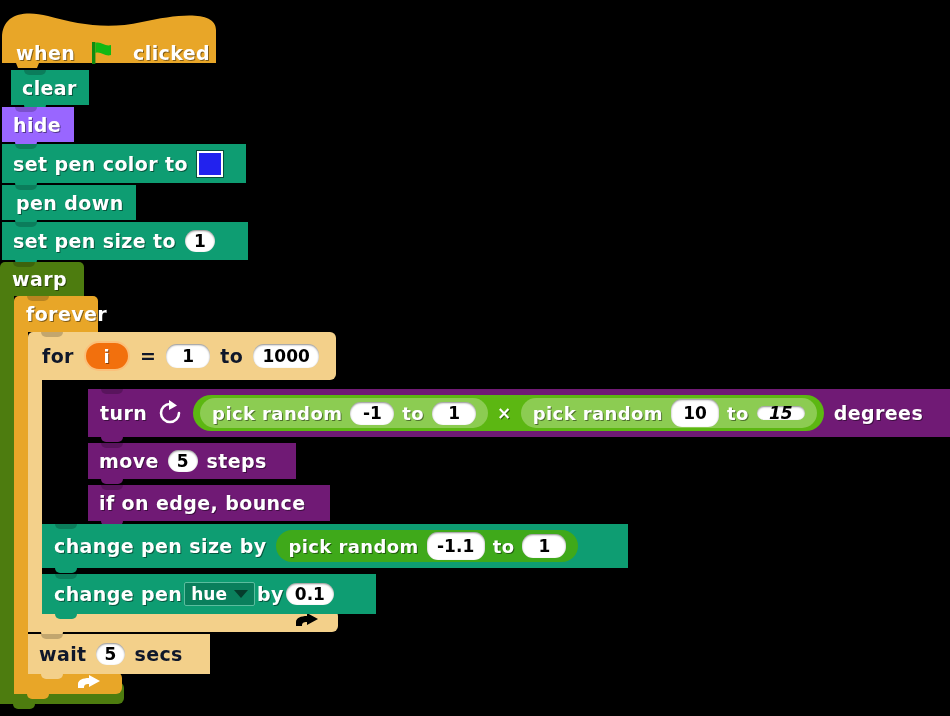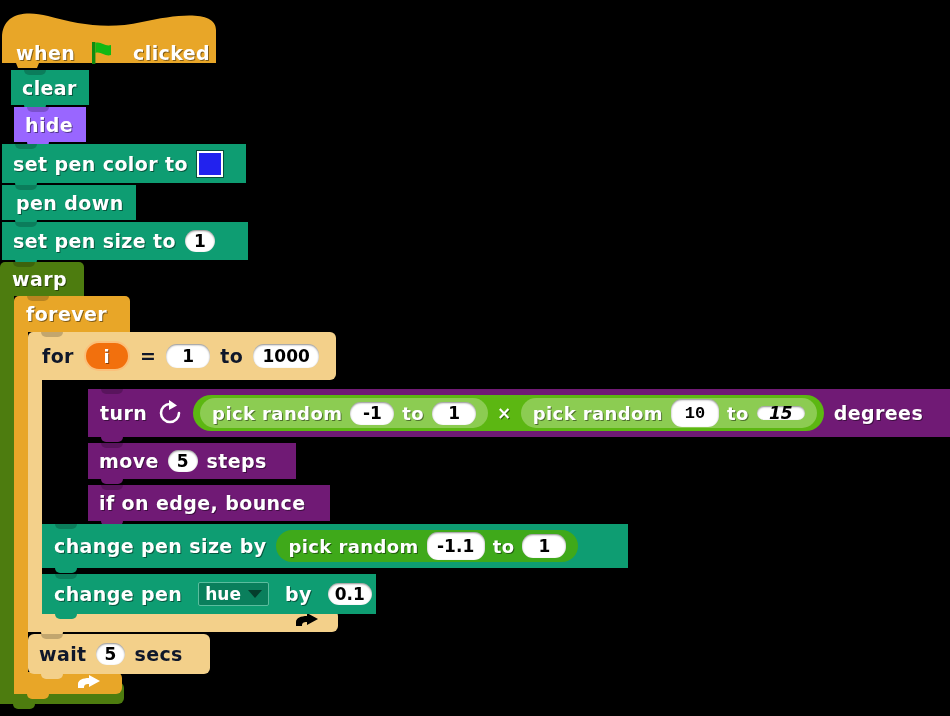--- a/index.html
+++ b/index.html
@@ -85,21 +85,21 @@
         </svg>
       </span>
       <span class="lbl">clicked</span>
     </div>
   </div>
 
   <div class="cmd pen" style="left:11px;top:70px;width:78px;height:35px;">
     <span class="lbl">clear</span>
   </div>
 
-  <div class="cmd look" style="left:2px;top:107px;width:72px;height:35px;margin-left:12px;">
+  <div class="cmd look" style="left:2px;top:107px;width:72px;height:35px;">
     <span class="lbl">hide</span>
   </div>
 
   <div class="cmd pen" style="left:2px;top:144px;width:244px;height:39px;">
     <span class="lbl">set pen color to</span>
     <span class="swatch"></span>
   </div>
 
   <div class="cmd pen" style="left:2px;top:185px;width:134px;height:35px;padding-left:14px;">
     <span class="lbl">pen down</span>
@@ -112,21 +112,21 @@
 
   <div class="cwrap" style="left:0px;top:262px;width:950px;height:446px;">
     <div class="chead warpc" style="width:84px;height:34px;border-radius:5px 5px 0 0;">
       <span class="lbl">warp</span>
     </div>
     <div class="cleft warpc" style="top:34px;width:14px;height:386px;"></div>
     <div class="cfoot warpc" style="top:420px;width:124px;height:22px;"></div>
   </div>
 
   <div class="cwrap" style="left:14px;top:296px;width:936px;height:396px;">
-    <div class="chead ctrl" style="width:116px;height:36px;border-radius:5px 5px 0 0;">
+    <div class="chead ctrl" style="width:84px;height:36px;border-radius:5px 5px 0 0;">
       <span class="lbl">forever</span>
     </div>
     <div class="cleft ctrl" style="top:36px;width:14px;height:340px;"></div>
     <div class="cfoot ctrl" style="top:376px;width:108px;height:22px;">
       <svg class="loopa" style="left:62px;top:3px;" viewBox="0 0 30 16">
         <path d="M2 13 L2 9 C2 5 7 3 13 3 L13 0 L24 6 L13 12 L13 9 C9 9 8 10 8 13 Z" fill="#ffffff"></path>
       </svg>
     </div>
   </div>
 
@@ -161,21 +161,21 @@
     <span class="rep rep-op" style="height:36px;border-radius:18px;padding:0 7px;gap:9px;">
       <span class="rep rep-rand" style="height:30px;border-radius:15px;padding:0 12px;gap:8px;">
         <span class="lbl" style="font-size:18px;">pick random</span>
         <span class="oval" style="height:23px;min-width:44px;">-1</span>
         <span class="lbl" style="font-size:18px;">to</span>
         <span class="oval" style="height:23px;min-width:44px;">1</span>
       </span>
       <span class="lbl" style="font-size:17px;">×</span>
       <span class="rep rep-rand" style="height:30px;border-radius:15px;padding:0 12px;gap:8px;">
         <span class="lbl" style="font-size:18px;">pick random</span>
-        <span class="oval" style="height:28px;min-width:48px;font-family:Liberation Mono, monospace;">10</span>
+        <span class="oval" style="height:28px;min-width:48px;">10</span>
         <span class="lbl" style="font-size:18px;">to</span>
         <span class="oval" style="height:14px;min-width:48px;font-style:italic;">15</span>
       </span>
     </span>
     <span class="lbl">degrees</span>
   </div>
 
   <div class="cmd motion" style="left:42px;top:443px;width:208px;height:36px;">
     <span class="lbl">move</span>
     <span class="oval">5</span>
@@ -189,29 +189,29 @@
   <div class="cmd pen" style="left:42px;top:524px;width:586px;height:44px;gap:10px;padding:0 12px;">
     <span class="lbl">change pen size by</span>
     <span class="rep rep-rand-dk" style="height:32px;border-radius:16px;padding:0 12px;gap:8px;">
       <span class="lbl" style="font-size:18px;">pick random</span>
       <span class="oval" style="height:28px;min-width:58px;">-1.1</span>
       <span class="lbl" style="font-size:18px;">to</span>
       <span class="oval" style="height:24px;min-width:44px;">1</span>
     </span>
   </div>
 
-  <div class="cmd pen" style="left:42px;top:574px;width:334px;height:40px;gap:16px;padding:0 12px;">
+  <div class="cmd pen" style="left:42px;top:574px;width:334px;height:40px;gap:2px;padding:0 12px;">
     <span class="lbl">change pen</span>
     <span class="dd">
       <span>hue</span>
       <span class="tri"></span>
     </span>
     <span class="lbl">by</span>
     <span class="oval" style="min-width:44px;">0.1</span>
   </div>
 
-  <div class="cmd ctrl-lite" style="left:28px;top:634px;width:182px;height:40px;border-radius:6px;">
+  <div class="cmd ctrl-lite" style="left:28px;top:634px;width:182px;height:40px;">
     <span class="lbl dark">wait</span>
     <span class="oval">5</span>
     <span class="lbl dark">secs</span>
   </div>
 
 </div>
 
 </body></html>

